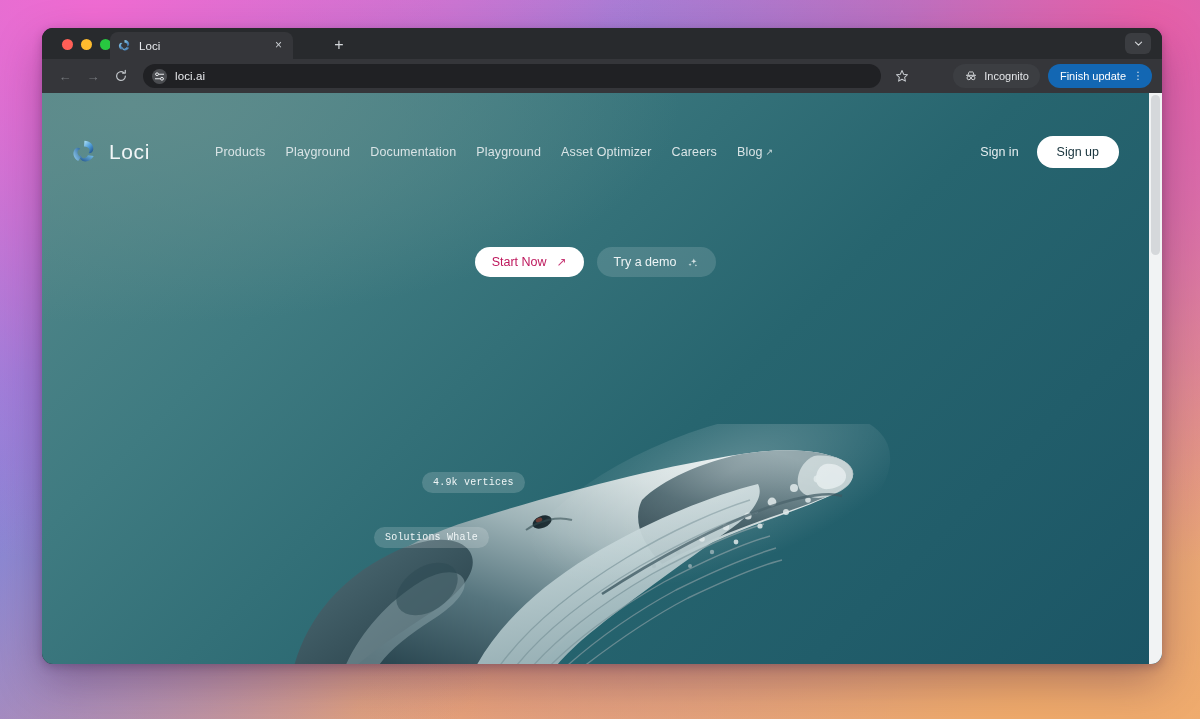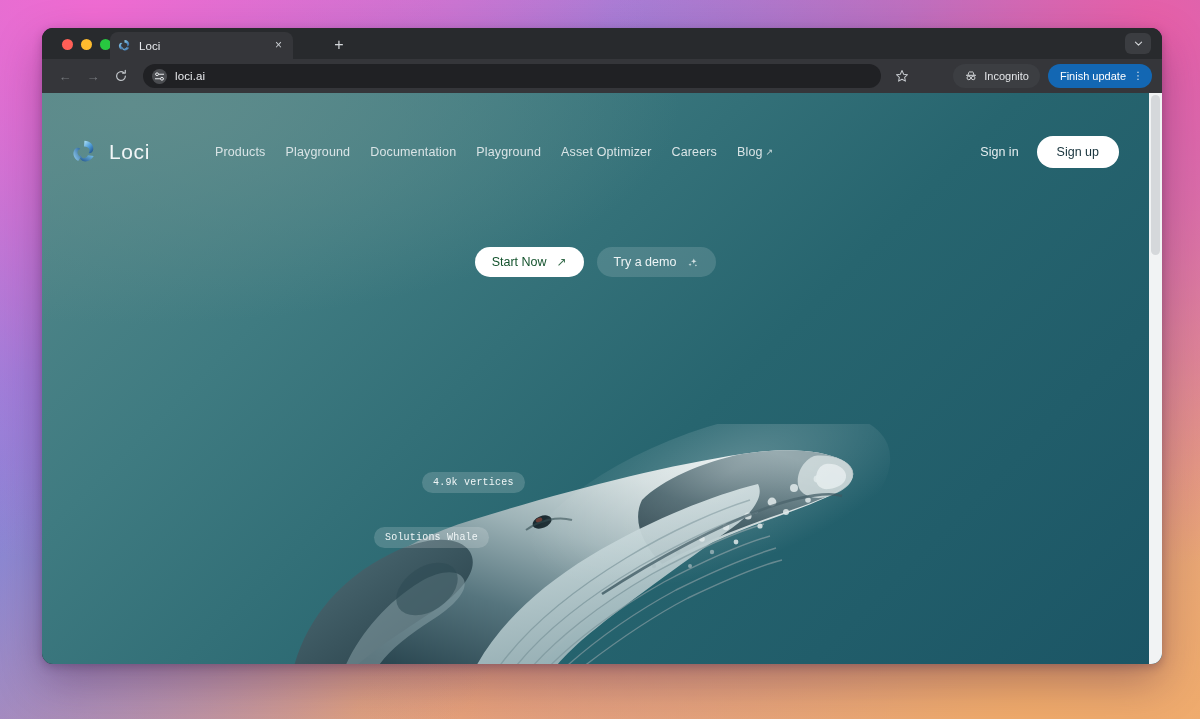--- a/index.html
+++ b/index.html
@@ -127,21 +127,21 @@
   }
   .hero p {
     color:#e4eef0; font-size:14.5px; line-height:1.55; letter-spacing:.05px;
     margin:31px auto 0; max-width:400px;
   }
   .cta { margin-top:36px; display:flex; justify-content:center; gap:13px; }
   .btn {
     display:inline-flex; align-items:center; gap:10px; border-radius:18px;
     font-size:12.5px; height:30px; padding:0 17px;
   }
-  .btn.primary { background:#ffffff; color:#14532d; }
+  .btn.primary { background:#ffffff; color:#be185d; }
   .btn.ghost { background:rgba(255,255,255,.14); color:#eef4f5; }
   .btn .gl { font-size:12px; opacity:.85; }
 
   
   .whale-wrap {
     position:absolute; left:0; bottom:0; width:1107px; height:240px; overflow:hidden;
   }
   .badge {
     position:absolute; background:rgba(255,255,255,.17); color:#f0f6f7;
     font-family:"Liberation Mono", monospace; font-size:10px; letter-spacing:.2px;

